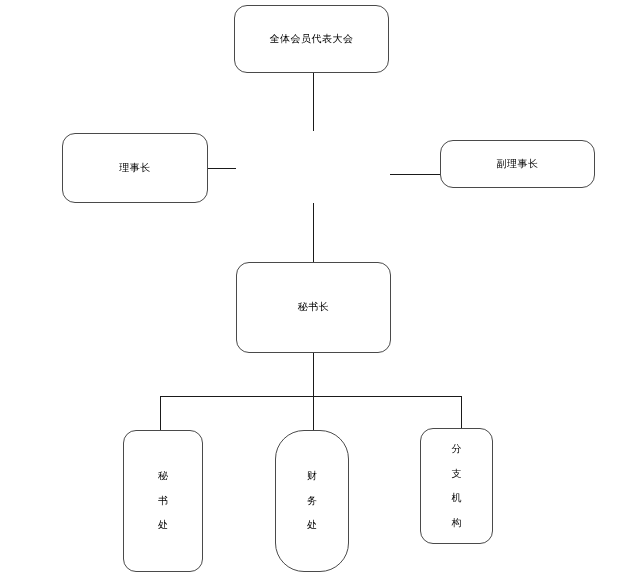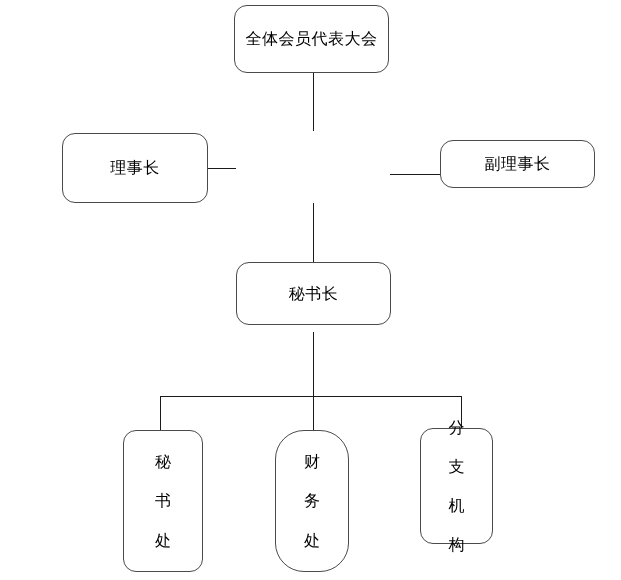--- a/index.html
+++ b/index.html
@@ -25,21 +25,21 @@
     box-sizing: border-box;
     border: 1px solid #4a4a4a;
     border-radius: 13px;
     background: #ffffff;
     display: flex;
     align-items: center;
     justify-content: center;
     text-align: center;
   }
   .node .label {
-    font-size: 16px;
+    font-size: 10px;
     line-height: 1.25;
     letter-spacing: 0.5px;
     color: #000000;
     white-space: nowrap;
     text-align: center;
   }
   
   .node.vertical .label {
     white-space: normal;
     writing-mode: horizontal-tb;
@@ -86,21 +86,21 @@
 
   <div class="node" style="left:30px; top:133px; width:146px; height:70px;margin-left:32px;">
     <span class="label">理事长</span>
   </div>
 
 
   <div class="node" style="left:440px; top:140px; width:155px; height:48px;">
     <span class="label">副理事长</span>
   </div>
 
-  <div class="node" style="left:236px; top:262px; width:155px; height:63px;">
+  <div class="node" style="left:236px; top:262px; width:155px; height:91px;">
     <span class="label">秘书长</span>
   </div>
 
   <div class="node vertical" style="left:123px; top:430px; width:80px; height:142px;">
     <span class="label">秘书处</span>
   </div>
 
   <div class="node vertical" style="left:275px; top:430px; width:74px; height:142px;border-radius:29px;">
     <span class="label">财务处</span>
   </div>

